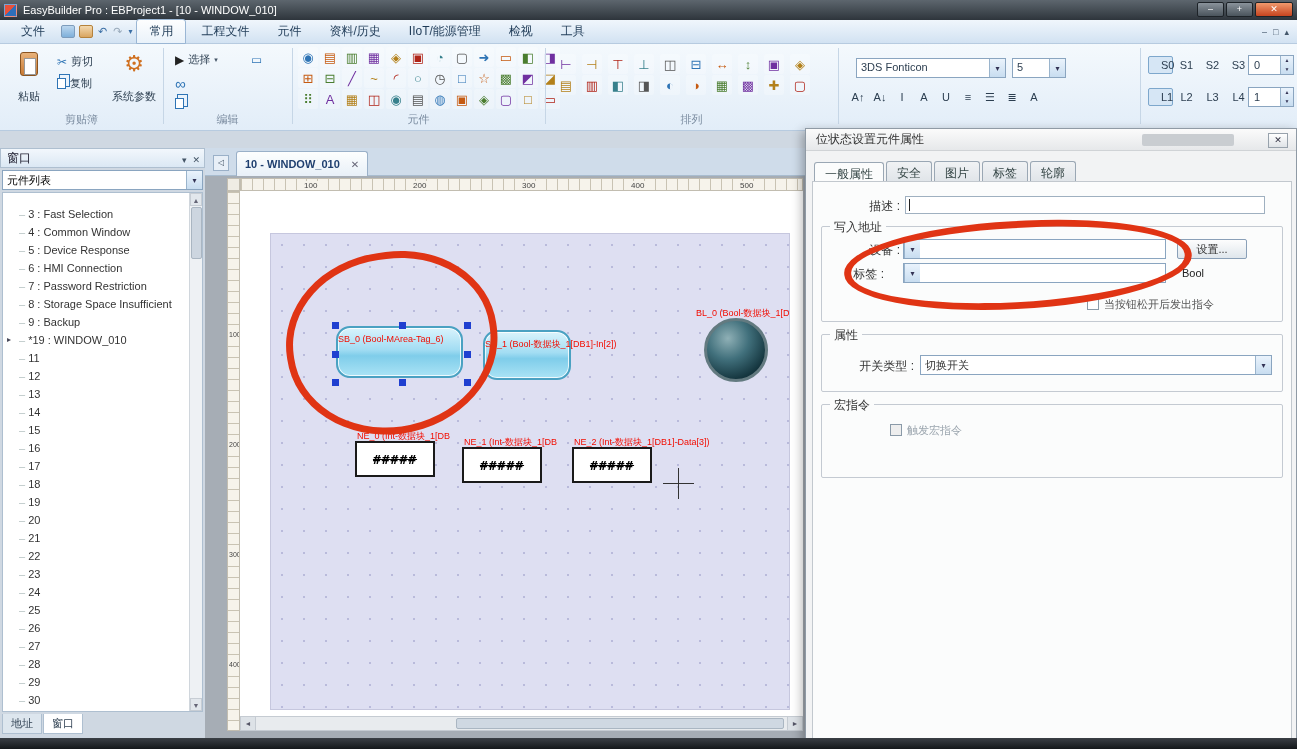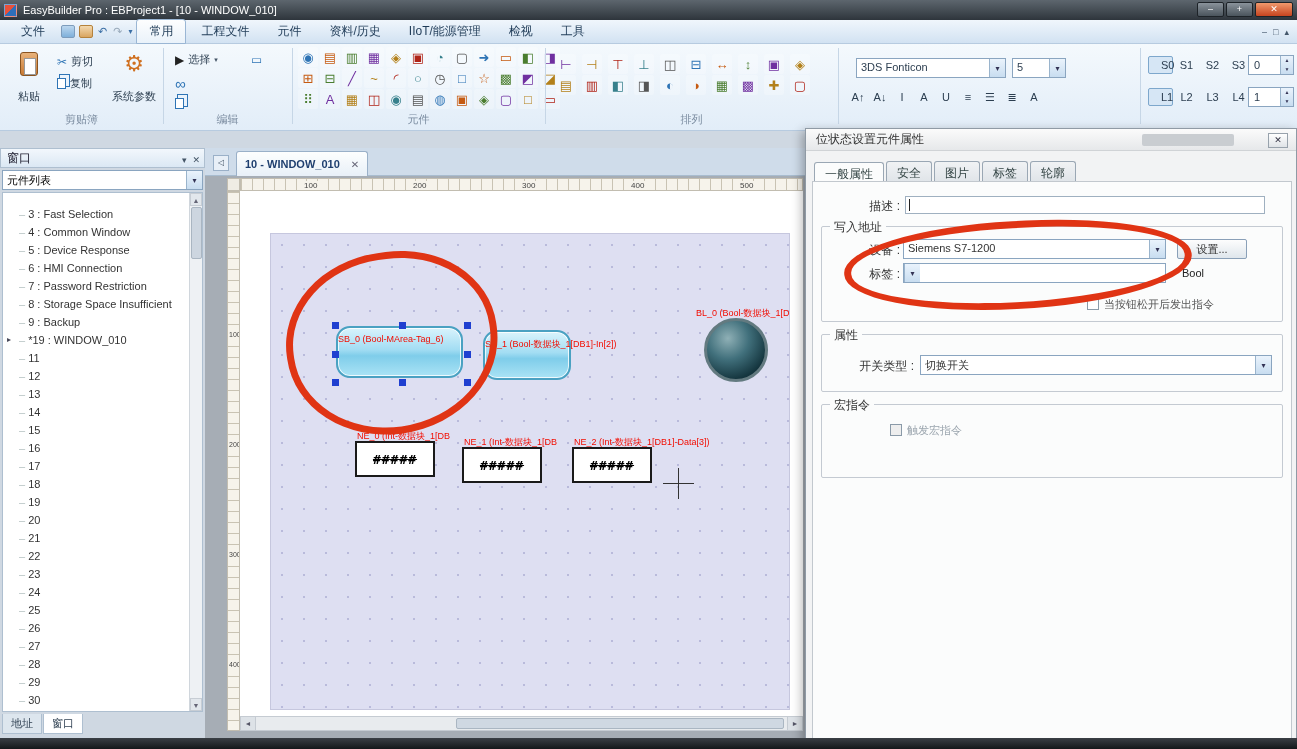--- a/index.html
+++ b/index.html
@@ -449,25 +449,24 @@
     <div id="dcontent">
       <div class="flabel" style="left:20px;top:16px;width:67px;">描述 :</div>
       <div id="desc-input">
           <div id="desc-caret"></div>
         </div>
 
       <div class="grp" style="left:8px;top:44px;width:462px;height:96px;">
         <span class="gtitle">写入地址</span>
         <div class="flabel" style="left:28px;top:15px;width:50px;">设备 :</div>
         <div class="combo" style="left:81px;top:12px;width:263px;height:20px;">
-          <span class="cval">Siemens S7-1200</span>
           <span class="cbtn">▾</span>
         </div>
         <div class="btn" style="left:355px;top:12px;width:70px;height:20px;line-height:18px;">设置...</div>
-        <div class="flabel" style="left:28px;top:39px;width:50px;">标签 :</div>
+        <div class="flabel" style="left:12px;top:39px;width:50px;">标签 :</div>
         <div class="combo" style="left:81px;top:36px;width:263px;height:20px;">
           <span class="cbtn">▾</span>
         </div>
         <div id="bool-type" style="left:360px;top:40px;">Bool</div>
         <div class="cbrow" style="left:265px;top:70px;">
           <span class="cb"></span><span>当按钮松开后发出指令</span>
         </div>
       </div>
 
       <div class="grp" style="left:8px;top:152px;width:462px;height:58px;">

